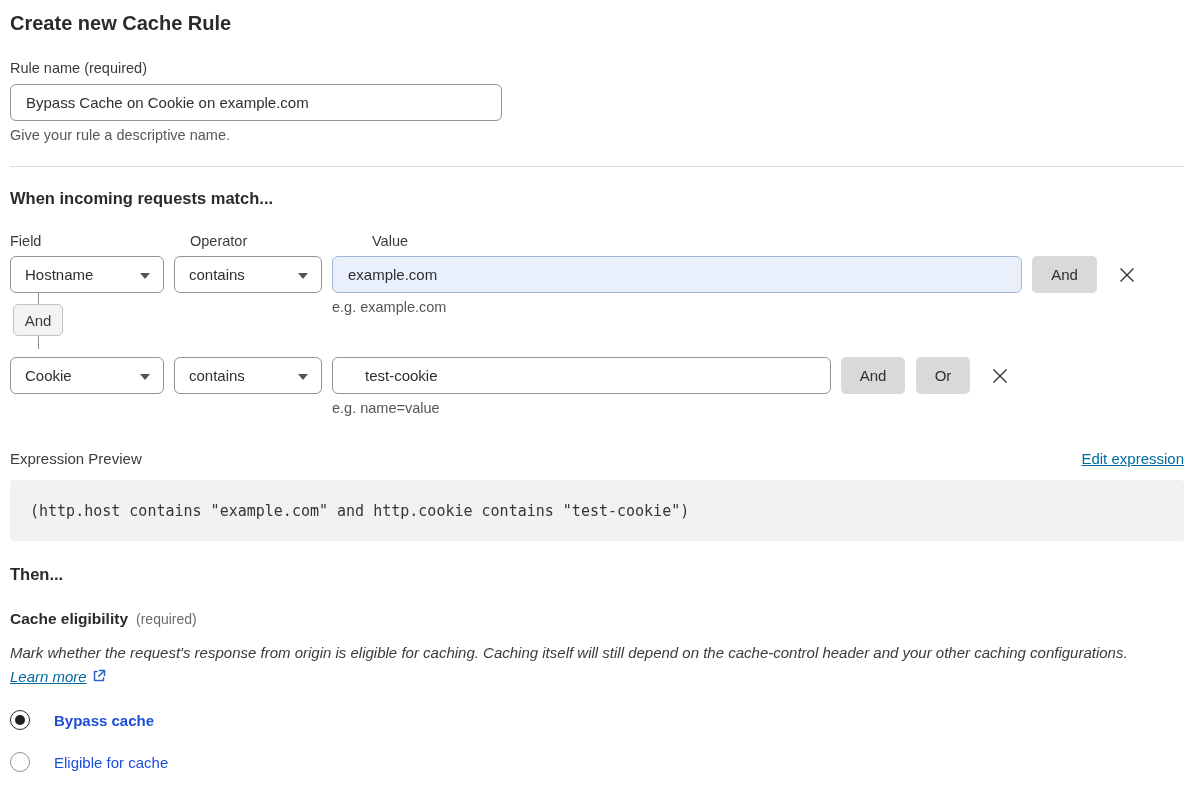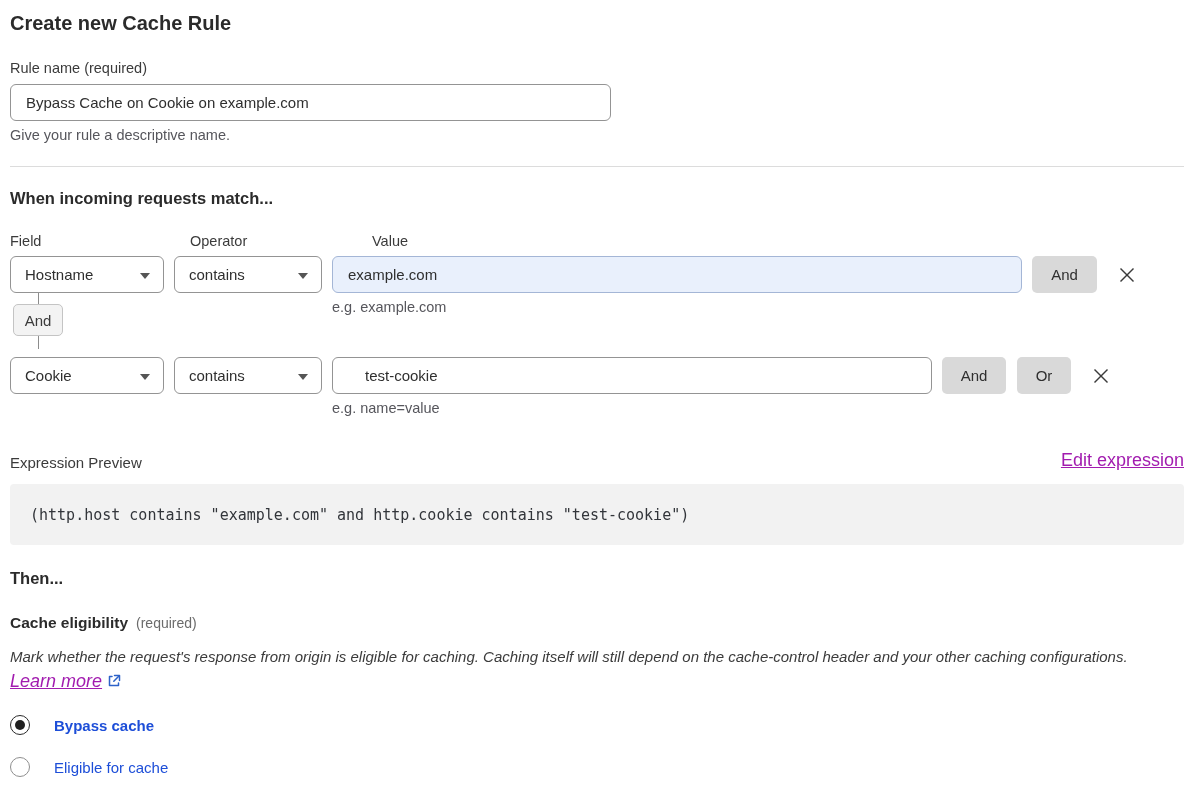--- a/index.html
+++ b/index.html
@@ -22,21 +22,21 @@
     color: #2b2b2b;
   }
   .field-label {
     display: block;
     margin-top: 24px;
     font-size: 14.5px;
     color: #3b3b3b;
   }
   .rule-name-input {
     margin-top: 8px;
-    width: 601px;
+    width: 492px;
     height: 37px;
     border: 1px solid #949494;
     border-radius: 6px;
     padding: 0 15px;
     font-size: 15px;
     color: #2f2f2f;
     font-family: "Liberation Sans", "DejaVu Sans", sans-serif;
     background: #ffffff;
     outline: none;
   }
@@ -105,21 +105,21 @@
     color: #2f2f2f;
     font-family: "Liberation Sans", "DejaVu Sans", sans-serif;
     background: #ffffff;
     outline: none;
   }
   .value-input.highlighted {
     background: #e9f0fc;
     border-color: #a4b6d6;
   }
   .row-0 .value-input { width: 690px; }
-  .row-1 .value-input { width: 600px; padding-left: 32px; }
+  .row-1 .value-input { width: 499px; padding-left: 32px; }
   .value-hint {
     margin-top: 6px;
     font-size: 14.5px;
     color: #56565c;
   }
   .logic-btn {
     height: 37px;
     border: none;
     border-radius: 5px;
     background: #d9d9d9;
@@ -165,22 +165,22 @@
     cursor: pointer;
   }
   .expression-header {
     display: flex;
     justify-content: space-between;
     align-items: flex-end;
     margin-top: 34px;
   }
   .expression-label { font-size: 15px; color: #3b3b3b; }
   .link {
-    font-size: 18px;
-    color: #a21caf;
+    font-size: 15px;
+    color: #0369a1;
     text-decoration: underline;
     cursor: pointer;
   }
   .code-box {
     margin-top: 13px;
     height: 61px;
     background: #f2f2f2;
     border-radius: 4px;
     display: flex;
     align-items: center;

